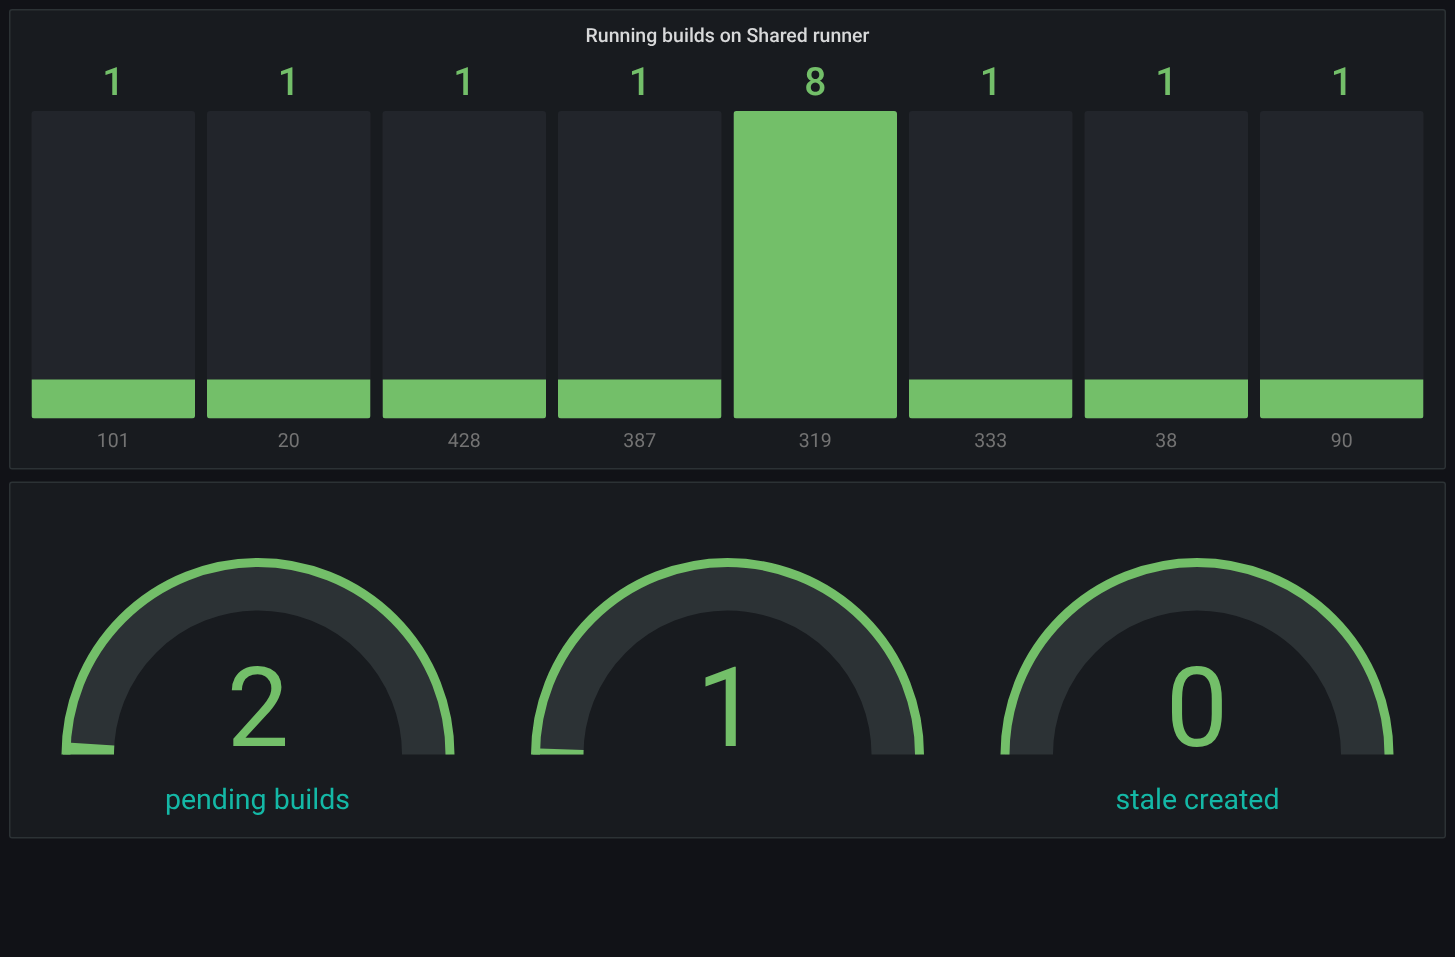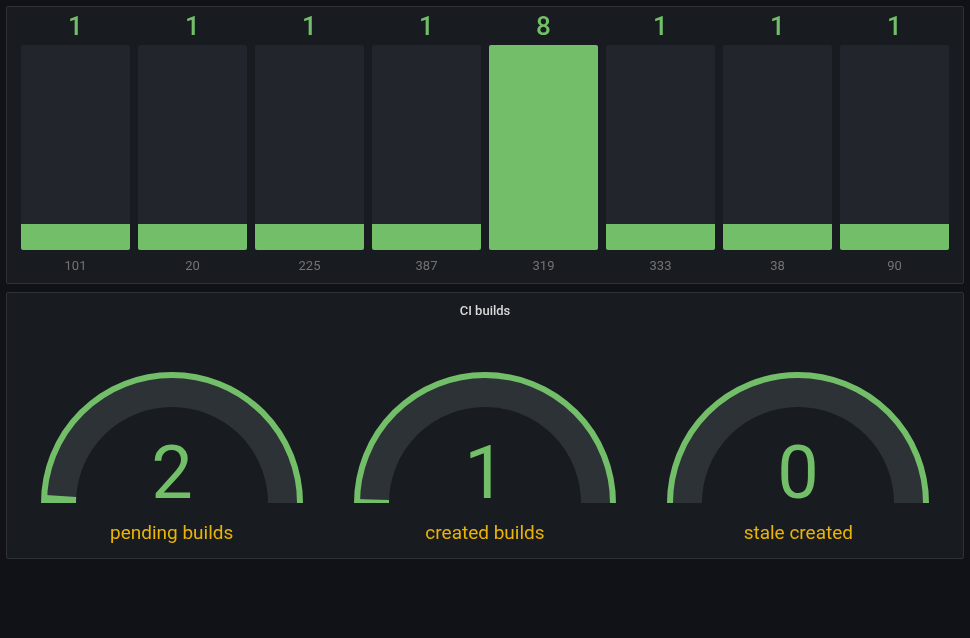--- a/index.html
+++ b/index.html
@@ -81,30 +81,31 @@
       height: 175px;
     }
     .gauge-value-text {
       fill: #73bf69;
       font-size: 74px;
       font-weight: 400;
       text-anchor: middle;
       dominant-baseline: middle;
     }
     .gauge-label {
-      color: #eab308;
+      color: #14b8a6;
       font-size: 19px;
       margin-top: 8px;
       font-weight: 400;
     }
   </style>
 </head>
 <body>
 
 <div class="panel">
+  <div class="panel-title">Running builds on Shared runner</div>
   <div class="bars-row">
 
     <div class="bar-cell">
       <div class="bar-value">1</div>
       <div class="bar-outer">
         <div class="bar-fill" style="height: 12.5%; background: rgb(115, 191, 105);"></div>
       </div>
       <div class="bar-label">101</div>
     </div>
 
@@ -114,21 +115,21 @@
         <div class="bar-fill" style="height: 12.5%; background: rgb(115, 191, 105);"></div>
       </div>
       <div class="bar-label">20</div>
     </div>
 
     <div class="bar-cell">
       <div class="bar-value">1</div>
       <div class="bar-outer">
         <div class="bar-fill" style="height: 12.5%; background: rgb(115, 191, 105);"></div>
       </div>
-      <div class="bar-label">225</div>
+      <div class="bar-label">428</div>
     </div>
 
     <div class="bar-cell">
       <div class="bar-value">1</div>
       <div class="bar-outer">
         <div class="bar-fill" style="height: 12.5%; background: rgb(115, 191, 105);"></div>
       </div>
       <div class="bar-label">387</div>
     </div>
 
@@ -161,42 +162,40 @@
       <div class="bar-outer">
         <div class="bar-fill" style="height: 12.5%; background: rgb(115, 191, 105);"></div>
       </div>
       <div class="bar-label">90</div>
     </div>
 
   </div>
 </div>
 
 <div class="panel">
-  <div class="panel-title">CI builds</div>
   <div class="gauges-row">
 
     <div class="gauge-cell">
       <svg class="gauge-svg" viewBox="0 0 280 175">
           <path d="M 28 165 A 112 112 0 0 1 252 165" fill="none" stroke="#2c3235" stroke-width="32" stroke-linecap="butt"></path>
           <path d="M 12 164.99999999999997 A 128 128 0 0 1 268 165" fill="none" stroke="#73bf69" stroke-width="6" stroke-linecap="butt"></path>
 
         <path d="M 10 164.99999999999997 A 130 130 0 0 1 10.256525304324697 156.83723246118925 L 44.18943407088594 158.9721101251859 A 96 96 0 0 0 44 165 Z" fill="#73bf69"></path>
           <text class="gauge-value-text" x="140" y="140">2</text>
       </svg>
       <div class="gauge-label">pending builds</div>
     </div>
 
     <div class="gauge-cell">
       <svg class="gauge-svg" viewBox="0 0 280 175">
           <path d="M 28 165 A 112 112 0 0 1 252 165" fill="none" stroke="#2c3235" stroke-width="32" stroke-linecap="butt"></path>
           <path d="M 12 164.99999999999997 A 128 128 0 0 1 268 165" fill="none" stroke="#73bf69" stroke-width="6" stroke-linecap="butt"></path>
         <path d="M 10 164.99999999999997 A 130 130 0 0 1 10.064147152454893 160.91660131984332 L 44.04737020488977 161.9845671284997 A 96 96 0 0 0 44 165 Z" fill="#73bf69"></path>
           <text class="gauge-value-text" x="140" y="140">1</text>
       </svg>
-      <div class="gauge-label">created builds</div>
     </div>
 
     <div class="gauge-cell">
       <svg class="gauge-svg" viewBox="0 0 280 175">
           <path d="M 28 165 A 112 112 0 0 1 252 165" fill="none" stroke="#2c3235" stroke-width="32" stroke-linecap="butt"></path>
           <path d="M 12 164.99999999999997 A 128 128 0 0 1 268 165" fill="none" stroke="#73bf69" stroke-width="6" stroke-linecap="butt"></path>
         <path d="M 10 164.99999999999997 A 130 130 0 0 1 10.000000000198014 164.99977310719726 L 44.000000000146215 164.99983244839183 A 96 96 0 0 0 44 165 Z" fill="none"></path>
           <text class="gauge-value-text" x="140" y="140">0</text>
       </svg>
       <div class="gauge-label">stale created</div>

